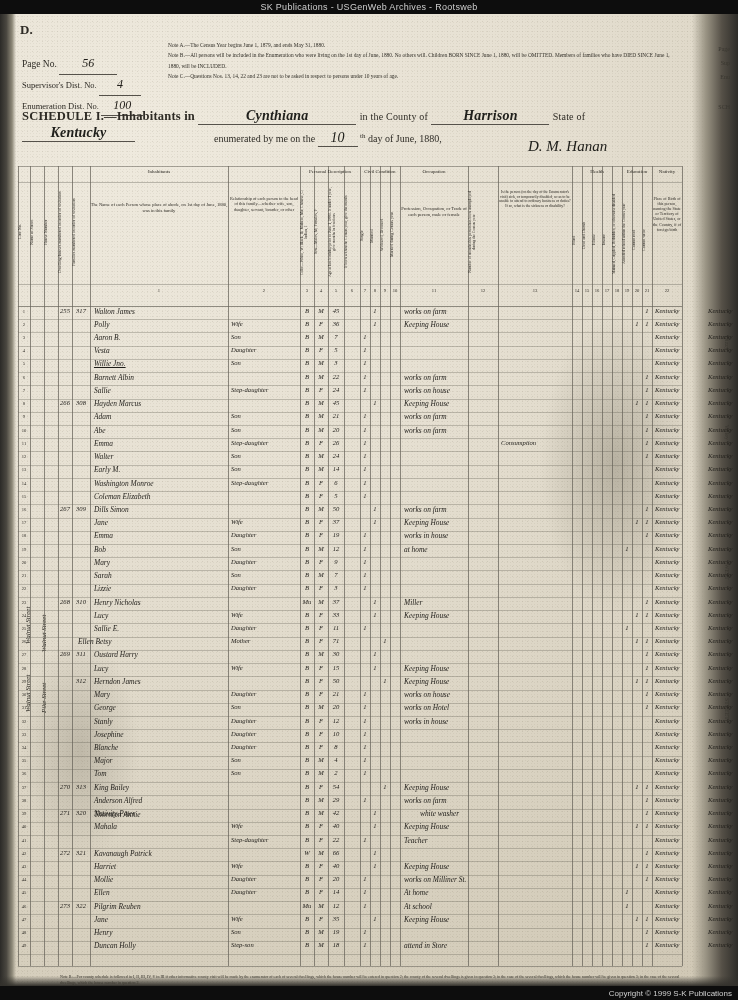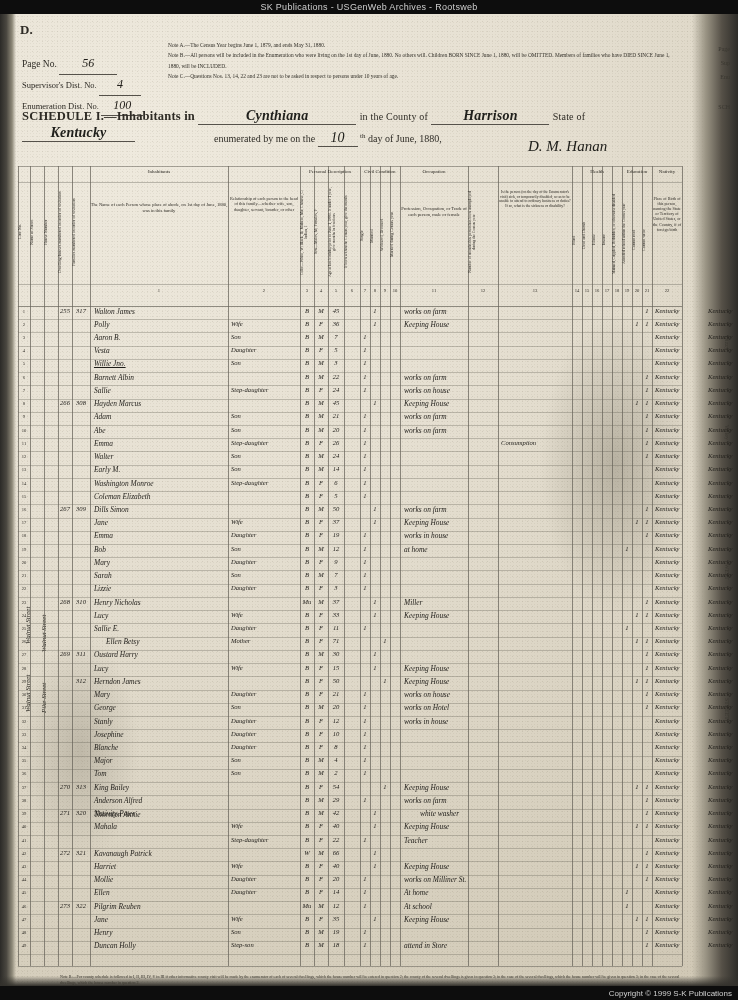--- a/index.html
+++ b/index.html
@@ -563,21 +563,21 @@
         <div class="cell" style="left: 76px; top: 457.988px;">Sallie E.</div>
         <div class="cell sm" style="left: 213px; top: 457.988px;">Daughter</div>
         <div class="cell sm" style="left: 283px; top: 457.988px; width: 12px; text-align: center;">B</div>
         <div class="cell sm" style="left: 297px; top: 457.988px; width: 12px; text-align: center;">F</div>
         <div class="cell sm" style="left: 311px; top: 457.988px; width: 14px; text-align: center;">11</div>
         <div class="cell sm" style="left: 343px; top: 457.988px; width: 8px; text-align: center;">1</div>
         <div class="cell sm" style="left: 605px; top: 457.988px; width: 8px; text-align: center;">1</div>
         <div class="cell sm" style="left: 637px; top: 457.988px;">Kentucky</div>
         <div class="cell sm" style="left: 690px; top: 457.988px;">Kentucky</div>
         <div class="numrow" style="left: 0px; width: 12px; top: 473.212px;">26</div>
-        <div class="cell" style="left: 88px; top: 471.212px;">Ellen  Betsy</div>
+        <div class="cell" style="left: 60px; top: 471.212px;">Ellen  Betsy</div>
         <div class="cell sm" style="left: 213px; top: 471.212px;">Mother</div>
         <div class="cell sm" style="left: 283px; top: 471.212px; width: 12px; text-align: center;">B</div>
         <div class="cell sm" style="left: 297px; top: 471.212px; width: 12px; text-align: center;">F</div>
         <div class="cell sm" style="left: 311px; top: 471.212px; width: 14px; text-align: center;">71</div>
         <div class="cell sm" style="left: 363px; top: 471.212px; width: 8px; text-align: center;">1</div>
         <div class="cell sm" style="left: 615px; top: 471.212px; width: 8px; text-align: center;">1</div>
         <div class="cell sm" style="left: 625px; top: 471.212px; width: 8px; text-align: center;">1</div>
         <div class="cell sm" style="left: 637px; top: 471.212px;">Kentucky</div>
         <div class="cell sm" style="left: 690px; top: 471.212px;">Kentucky</div>
         <div class="numrow" style="left: 0px; width: 12px; top: 486.437px;">27</div>

